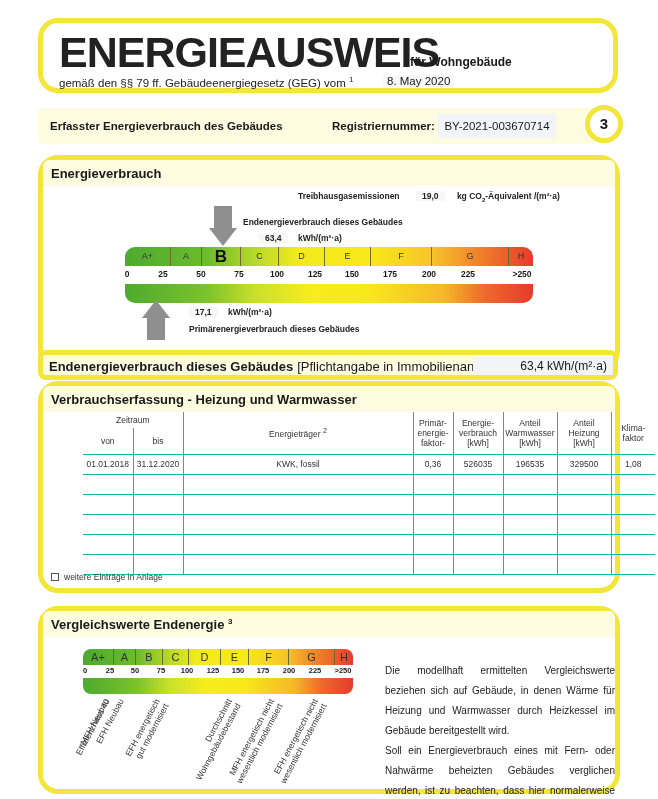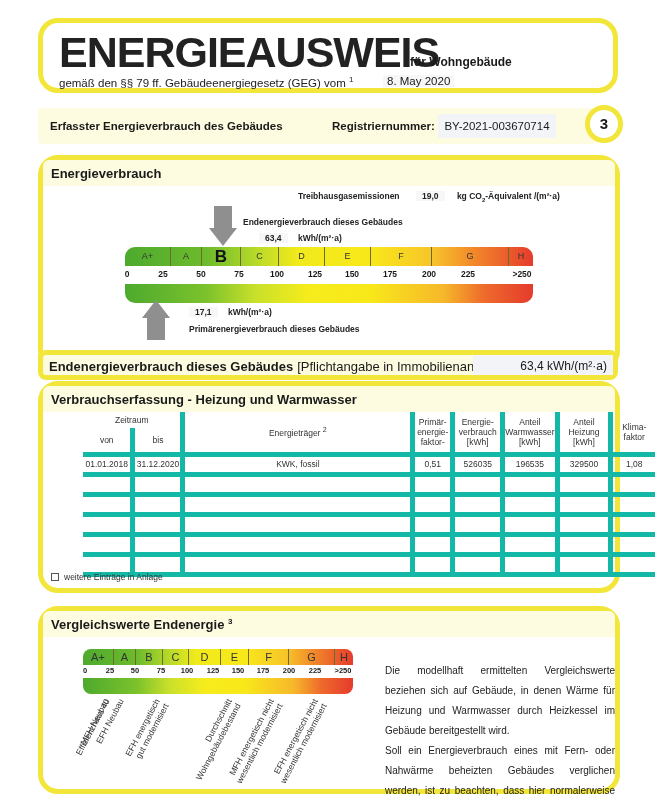--- a/index.html
+++ b/index.html
@@ -51,21 +51,21 @@
 
   
   #ee { position: absolute; left: 38px; top: 350px; width: 580px; height: 30px; border: 5px solid #f2e63a; border-radius: 8px; background: #fdfbe0; }
   #ee .l { position: absolute; left: 6px; top: 4px; font-size: 13px; font-weight: bold; }
   #ee .l2 { font-weight: normal; margin-left: 4px; }
   #ee .v { position: absolute; right: 0; top: 0; height: 20px; width: 140px; background: #f3f4f8; font-size: 12px; line-height: 22px; text-align: right; padding-right: 6px; }
 
   
   #vb { left: 38px; top: 381px; width: 582px; height: 212px; padding-left: 12px; }
   table.vt { position: absolute; left: 0; top: 26px; width: 572px; border-collapse: collapse; font-size: 8.5px; color: #333; margin-left: 40px; }
-  table.vt td, table.vt th { border: 5px solid #14b8a6; font-weight: normal; text-align: center; vertical-align: middle; }
+  table.vt td, table.vt th { border: 1px solid #14b8a6; font-weight: normal; text-align: center; vertical-align: middle; }
   table.vt tr.h1 th { border-top: none; }
   table.vt tr td:first-child, table.vt tr th:first-child { border-left: none; }
   table.vt tr td:last-child, table.vt tr th:last-child { border-right: none; }
   table.vt tr.data td { height: 20px; }
   .weitere { position: absolute; left: 8px; bottom: 6px; font-size: 8.5px; color: #333; }
   .cb { display: inline-block; width: 8px; height: 8px; border: 1px solid #555; vertical-align: -1px; margin-right: 5px; }
 
   
   #vg { left: 38px; top: 606px; width: 582px; height: 188px; }
   .rot { position: absolute; font-size: 8.5px; color: #333; transform-origin: right top; transform: rotate(-62deg); white-space: nowrap; text-align: right; line-height: 10px; }
@@ -182,21 +182,21 @@
 faktor</th>
     </tr>
     <tr>
       <th style="border-top:none; height:26px;">von</th>
       <th style="border-top:none;">bis</th>
     </tr>
     <tr class="data">
       <td>01.01.2018</td>
           <td>31.12.2020</td>
           <td>KWK, fossil</td>
-          <td>0,51</td>
+          <td>0,36</td>
           <td>526035</td>
           <td>196535</td>
           <td>329500</td>
           <td>1,08</td>
     </tr>
     <tr class="data">
       <td></td>
           <td></td>
           <td></td>
           <td></td>

